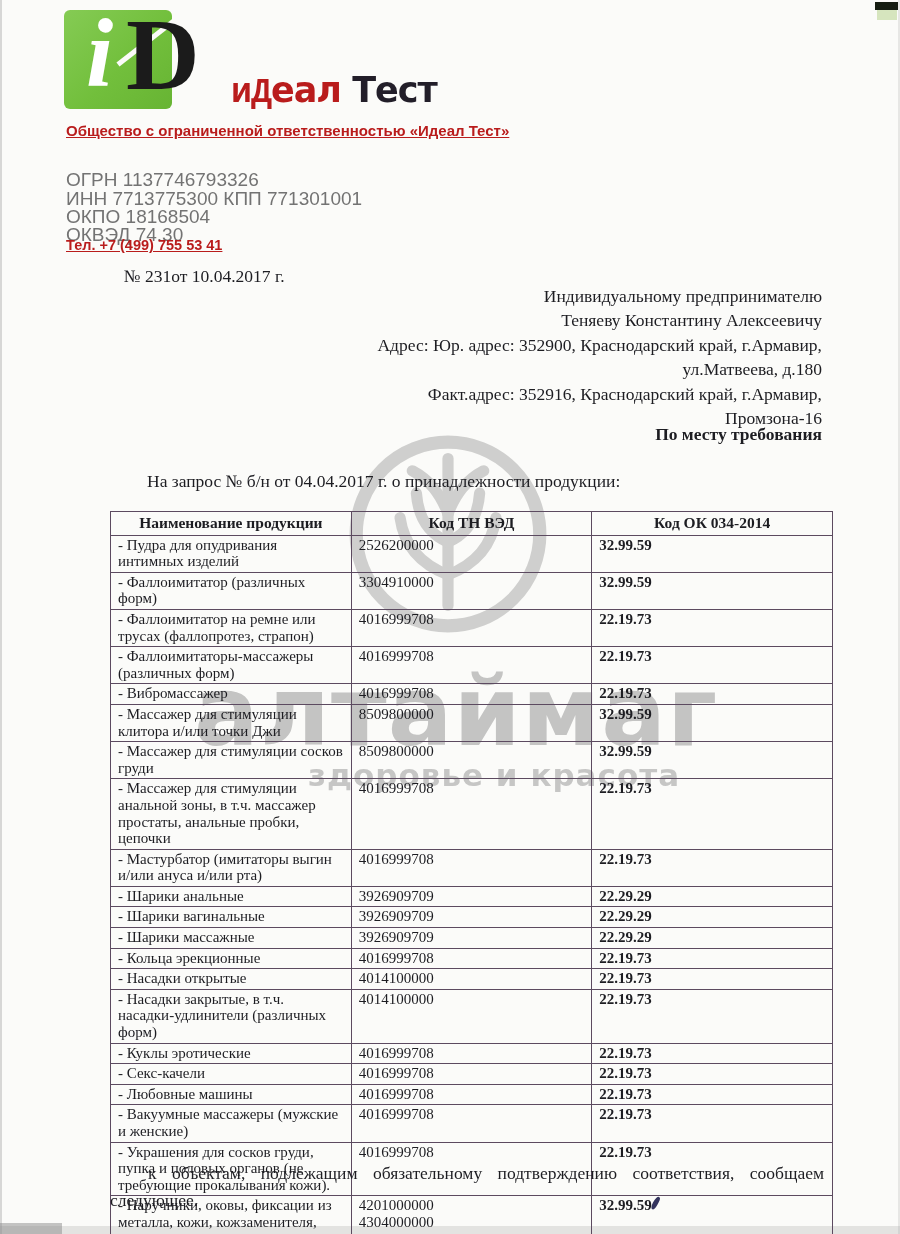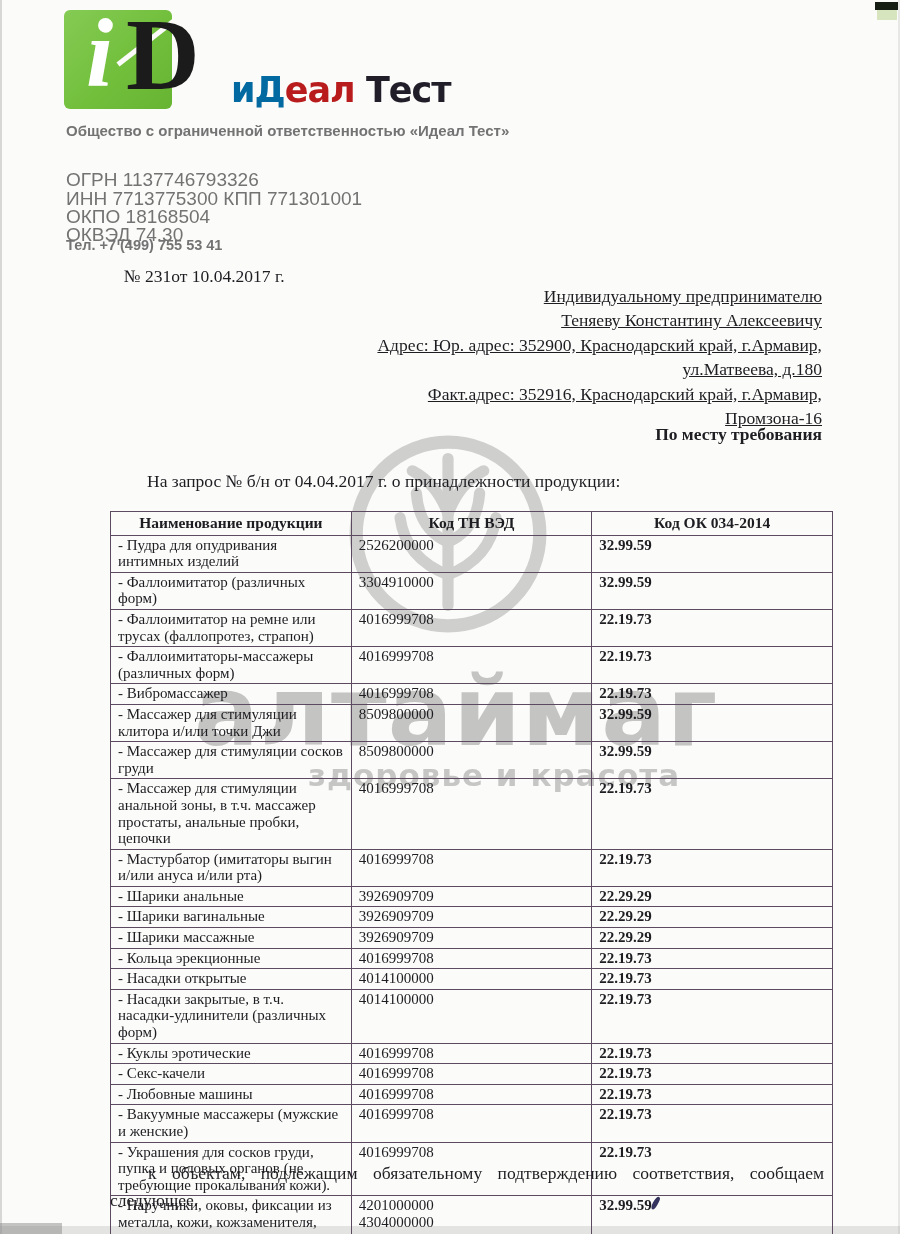--- a/index.html
+++ b/index.html
@@ -48,30 +48,30 @@
   .logo-d{
     position:absolute;left:126px;top:4px;
     font-family:"Liberation Serif", serif;font-weight:bold;
     font-size:102px;line-height:1;color:#1b1b1b;
   }
   .logo-word{
     position:absolute;left:231px;top:73px;
     font-family:"DejaVu Sans", sans-serif;font-weight:bold;font-size:35px;line-height:1;
     letter-spacing:-1px;white-space:nowrap;
   }
-  .lw-green{color:#0369a1;}
+  .lw-green{color:#b91c1c;font-family:Liberation Mono, monospace;}
   .lw-gray{color:#b91c1c;}
   .lw-dark{color:#221e29;}
   
   .co{position:absolute;left:66px;font-family:"Liberation Sans", sans-serif;white-space:nowrap;}
-  .co-bold{font-weight:bold;color:#737373;font-size:15px;}
+  .co-bold{font-weight:bold;color:#b91c1c;font-size:15px;text-decoration:underline;}
   .co-reg{color:#737373;font-size:19px;}
   
   .doc-number{position:absolute;left:124px;top:266px;font-size:17.5px;white-space:nowrap;}
-  .recipient{position:absolute;left:300px;top:284px;width:522px;text-align:right;font-size:17.5px;line-height:24.4px;text-decoration:underline;}
+  .recipient{position:absolute;left:300px;top:284px;width:522px;text-align:right;font-size:17.5px;line-height:24.4px;}
   .by-place{position:absolute;left:300px;top:424px;width:522px;text-align:right;font-size:17.5px;font-weight:bold;}
   .intro{position:absolute;left:147px;top:471px;font-size:17.5px;white-space:nowrap;}
   
   .tbl-wrap{position:absolute;left:110px;top:511px;width:723px;}
   table.codes{border-collapse:collapse;width:723px;table-layout:fixed;background:transparent;}
   table.codes td,table.codes th{
     border:1.6px solid #5c4a60;vertical-align:top;
     font-family:"Liberation Serif", serif;font-size:15px;line-height:16.6px;
     padding:1px 7px 2px 7px;background:transparent;
   }

